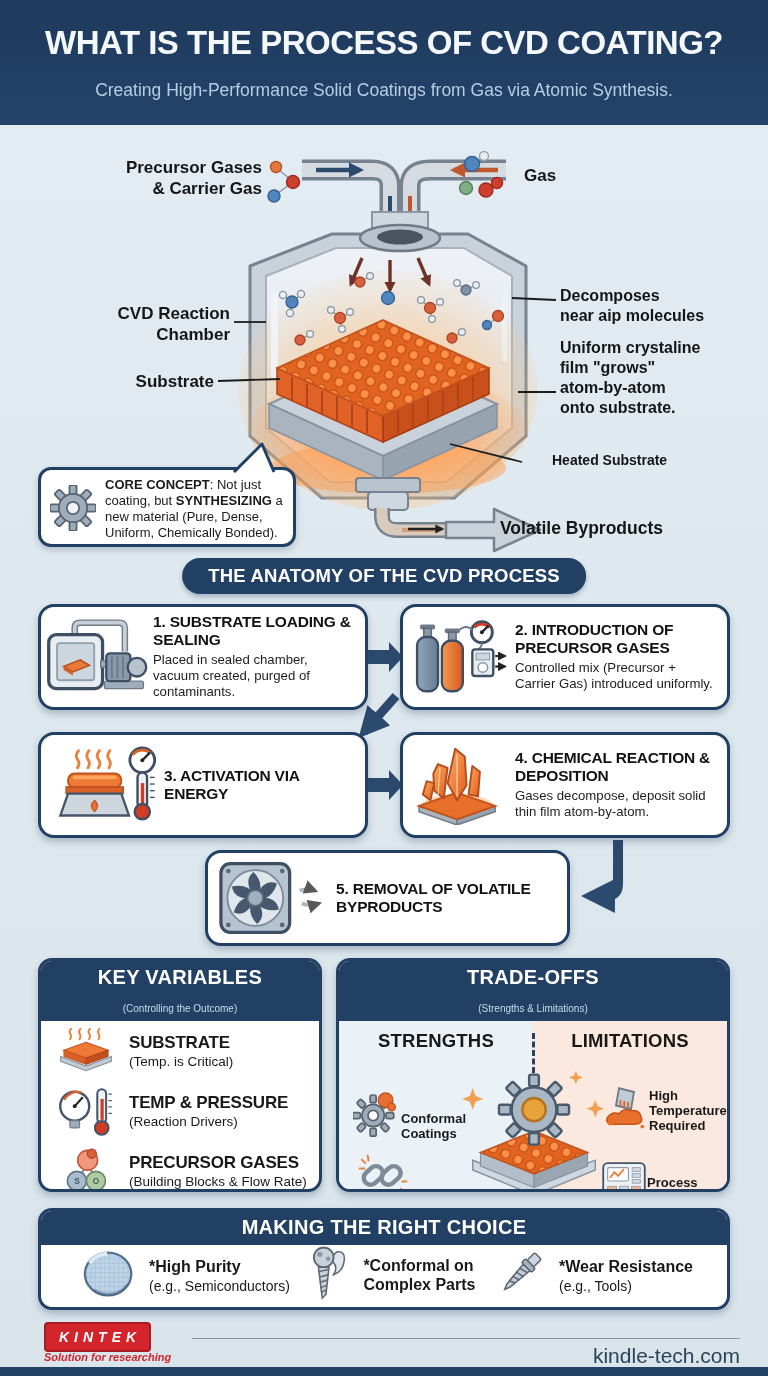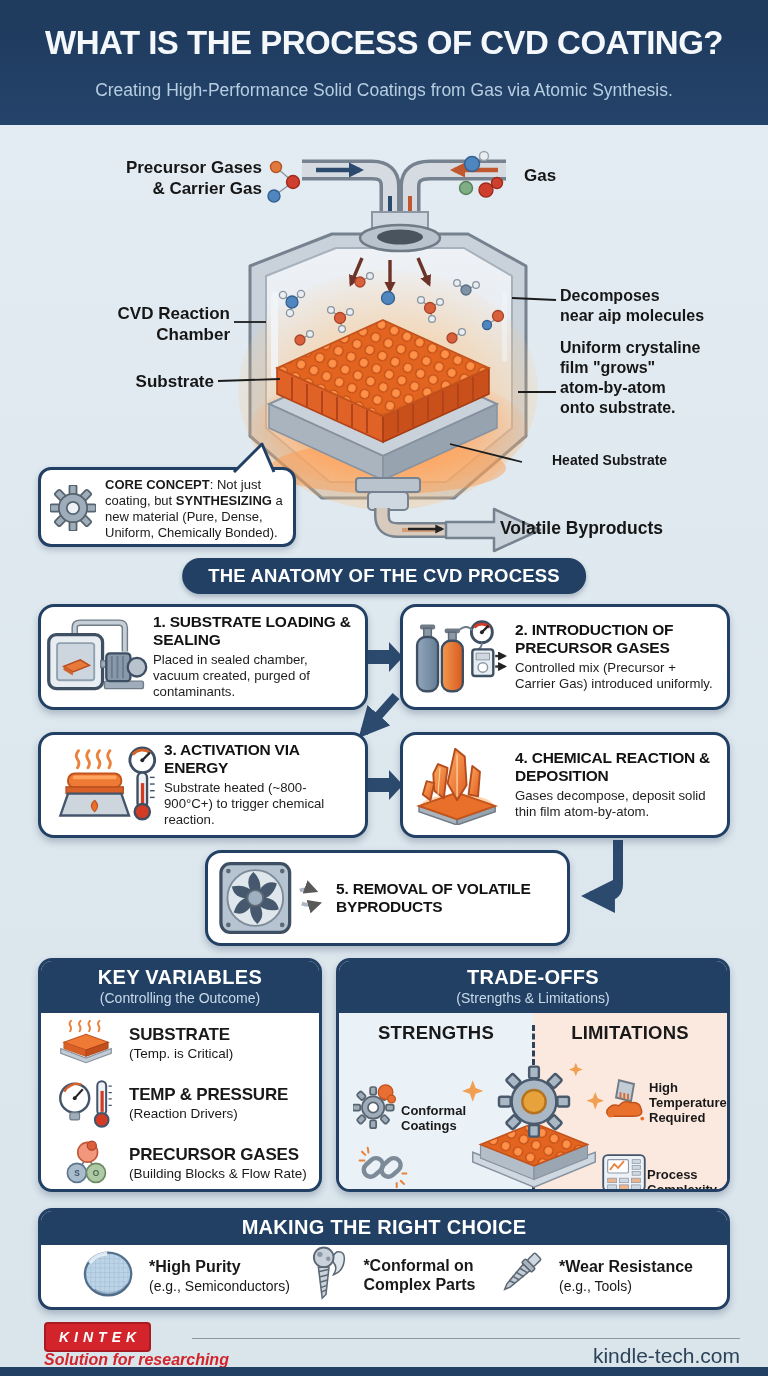--- a/index.html
+++ b/index.html
@@ -51,21 +51,21 @@
   .s3 { left:38px; top:732px; width:330px; height:106px;padding-left:11px; }
   .s4 { left:400px; top:732px; width:330px; height:106px; }
   .s5 { left:205px; top:850px; width:365px; height:96px; }
   .s5 .step-icon { flex:0 0 128px; }
 
   
   .panel { position:absolute; background:#fff; border:3px solid #214064; border-radius:14px; z-index:2;
            overflow:hidden; box-shadow:0 4px 7px rgba(40,60,90,.28); }
   .panel-hdr { background:#214064; color:#fff; text-align:center; padding:5px 0 7px; }
   .panel-title { font-size:20px; font-weight:800; letter-spacing:0.3px; }
-  .panel-sub { font-size:14px; color:#c9daea; margin-top:1px; }
+  .panel-sub { font-size:10px; color:#c9daea; margin-top:14px; }
   .p-kv { left:38px; top:958px; width:284px; height:234px; }
   .kv-row { display:flex; align-items:center; gap:12px; padding:5px 8px 5px 14px; height:60px; }
   .kv-icon { flex:0 0 62px; display:flex; justify-content:center; }
   .kv-label { font-size:17px; font-weight:800; letter-spacing:-0.2px; }
   .kv-note { font-size:13.5px; margin-top:1px; }
 
   .p-to { left:336px; top:958px; width:394px; height:234px; }
   .to-body { position:relative; height:182px; display:flex; }
   .to-left { width:50%; background:#eaf2f8; }
   .to-right { width:50%; background:#fbe9df; }
@@ -78,21 +78,21 @@
   .p-choice { left:38px; top:1208px; width:692px; height:102px; }
   .p-choice .panel-hdr { padding:5px 0 6px; }
   .choice-body { display:flex; justify-content:space-between; height:62px; padding:0 34px 0 40px; }
   .choice-item { display:flex; align-items:center; gap:12px; }
   .choice-label { font-size:16px; font-weight:700; white-space:pre-line; line-height:1.18; }
   .choice-note { font-size:14px; font-weight:400; margin-top:1px; }
 
   
   .logo { position:absolute; left:44px; top:1322px; background:#d2242a; color:#fff; font-style:italic; font-weight:800;
           font-size:14px; letter-spacing:5px; padding:5px 8px 5px 13px; border-radius:4px; border:2px solid #a81b20; z-index:2; }
-  .tagline { position:absolute; left:44px; top:1351px; color:#d2242a; font-style:italic; font-weight:700; font-size:16px; z-index:2; }
+  .tagline { position:absolute; left:44px; top:1351px; color:#d2242a; font-style:italic; font-weight:700; font-size:11px; z-index:2; }
   .foot-line { position:absolute; left:192px; right:28px; top:1338px; border-top:1.5px solid #8b98a6; z-index:2; }
   .site { position:absolute; right:28px; top:1344px; font-size:21px; color:#2e4358; z-index:2; }
   .bottom-bar { position:absolute; left:0; top:1367px; width:768px; height:9px; background:#214064; z-index:2; }
 </style>
 </head>
 <body>
 
 <div class="page">
 
   <svg class="layer" width="768" height="1376" viewBox="0 0 768 1376">
@@ -415,21 +415,20 @@
         <g stroke="#44556b" stroke-width="1.5">
             <line x1="96" y1="34" x2="101" y2="34"></line>
             <line x1="96" y1="41" x2="101" y2="41"></line>
             <line x1="96" y1="48" x2="101" y2="48"></line>
             <line x1="96" y1="55" x2="101" y2="55"></line>
           </g>
       </svg>
     </div>
     <div class="step-text">
       <div class="step-title">3. ACTIVATION VIA ENERGY</div>
-      <div class="step-desc">Substrate heated (~800-900°C+) to trigger chemical reaction.</div>
     </div>
   </div>
 
   <div class="step s4">
     <div class="step-icon">
       <svg width="96" height="80" viewBox="0 0 100 84">
         <defs>
             <linearGradient id="cg" x1="0" y1="0" x2="1" y2="1">
               <stop offset="0" stop-color="#fcae62"></stop>
               <stop offset="1" stop-color="#e25a1f"></stop>

